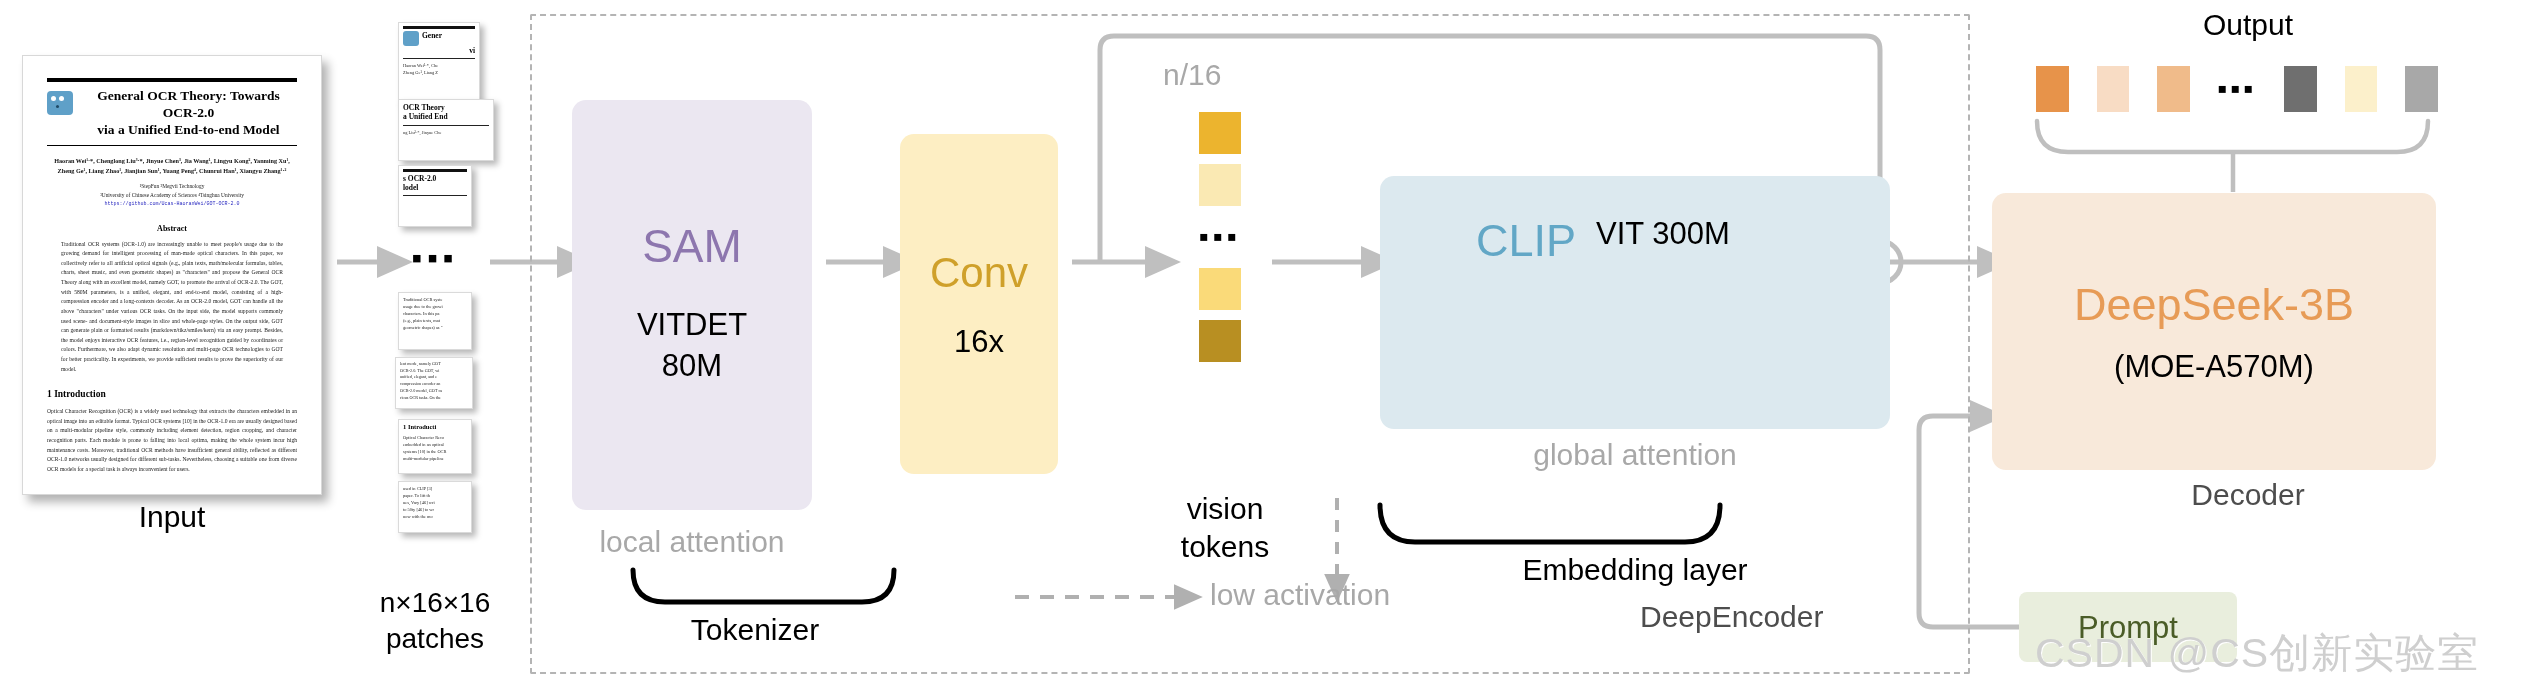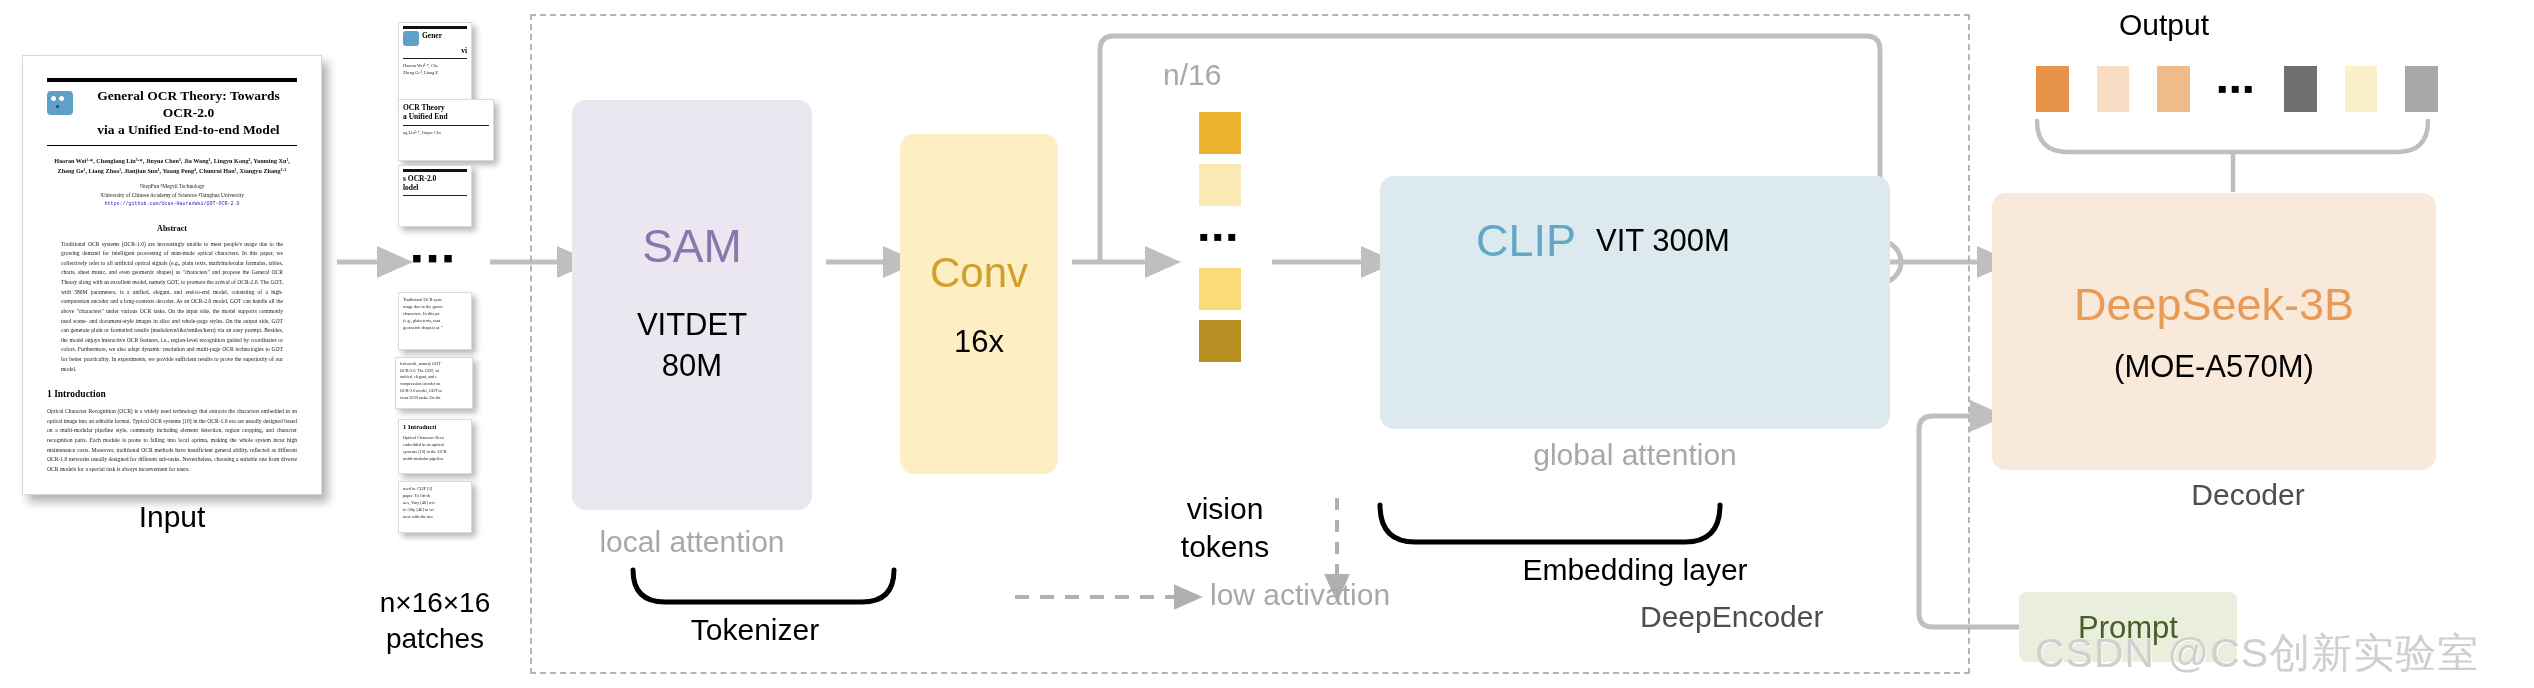--- a/index.html
+++ b/index.html
@@ -116,21 +116,21 @@
   #conv-block {
     left: 900px; top: 134px; width: 158px; height: 340px;
     background: #fdeec3;
   }
   .conv-name { font-size: 42px; color: #cfa02a; line-height:1; }
   .conv-sub  { font-size: 31px; color:#000; margin-top: 32px; line-height:1; }
   #clip-block {
     left: 1380px; top: 176px; width: 510px; height: 253px;
     background: #dce9ef; align-items: flex-start; justify-content: flex-start;
   }
-  .clip-row { display:flex; align-items:center; gap: 20px; margin: 42px 0 0 96px; }
+  .clip-row { display:flex; align-items:flex-start; gap: 20px; margin: 42px 0 0 96px; }
   .clip-name { font-size: 45px; color:#62a7c6; line-height:1; }
   .clip-sub  { font-size: 31px; color:#000; line-height:1; }
   #deepseek-block {
     left: 1992px; top: 193px; width: 444px; height: 277px;
     background: #f8e9da;
   }
   .ds-name { font-size: 45px; color:#e79b56; line-height:1; }
   .ds-sub  { font-size: 31px; color:#000; margin-top: 24px; line-height:1; }
   #prompt-block {
     left: 2019px; top: 592px; width: 218px; height: 70px;
@@ -147,21 +147,21 @@
   #cap-global  { left: 1380px; top: 438px; width: 510px; text-align:center;
                  font-size: 30px; color:#a8a8a8; }
   #cap-embed   { left: 1380px; top: 553px; width: 510px; text-align:center;
                  font-size: 30px; color:#000; }
   #cap-token   { left: 600px; top: 613px; width: 310px; text-align:center;
                  font-size: 30px; color:#000; }
   #cap-lowact  { left: 1210px; top: 578px; font-size: 30px; color:#a8a8a8; }
   #cap-decoder { left: 1992px; top: 478px; width: 512px; text-align:center;
                  font-size: 30px; color:#4d4d4d; }
   #cap-n16     { left: 1163px; top: 58px; font-size: 30px; color:#a8a8a8; }
-  #cap-output  { left: 1908px; top: 8px; width: 512px; text-align:center;
+  #cap-output  { left: 1992px; top: 8px; width: 512px; text-align:center;
                  font-size: 30px; color:#000; }
 
   
   #vtokens { left: 1185px; top: 112px; width: 70px; }
   .vtok { width: 42px; height: 42px; margin: 0 auto 10px; }
   #vtok-dots { text-align:center; font-size: 28px; font-weight:bold;
                letter-spacing: 4px; color:#000; line-height: 42px; height:42px;
                margin-bottom: 10px; }
 
   
@@ -247,21 +247,21 @@
       <div>³University of Chinese Academy of Sciences   ⁴Tsinghua University</div>
       <div class="doc-link">https://github.com/Ucas-HaoranWei/GOT-OCR-2.0</div>
     </div>
     <div class="doc-h">Abstract</div>
     <div class="doc-body">Traditional OCR systems (OCR-1.0) are increasingly unable to meet people's usage due to the growing demand for intelligent processing of man-made optical characters. In this paper, we collectively refer to all artificial optical signals (e.g., plain texts, math/molecular formulas, tables, charts, sheet music, and even geometric shapes) as "characters" and propose the General OCR Theory along with an excellent model, namely GOT, to promote the arrival of OCR-2.0. The GOT, with 580M parameters, is a unified, elegant, and end-to-end model, consisting of a high-compression encoder and a long-contexts decoder. As an OCR-2.0 model, GOT can handle all the above "characters" under various OCR tasks. On the input side, the model supports commonly used scene- and document-style images in slice and whole-page styles. On the output side, GOT can generate plain or formatted results (markdown/tikz/smiles/kern) via an easy prompt. Besides, the model enjoys interactive OCR features, i.e., region-level recognition guided by coordinates or colors. Furthermore, we also adapt dynamic resolution and multi-page OCR technologies to GOT for better practicality. In experiments, we provide sufficient results to prove the superiority of our model.</div>
     <div class="doc-sec">1   Introduction</div>
     <div class="doc-body2">Optical Character Recognition (OCR) is a widely used technology that extracts the characters embedded in an optical image into an editable format. Typical OCR systems [10] in the OCR-1.0 era are usually designed based on a multi-modular pipeline style, commonly including element detection, region cropping, and character recognition parts. Each module is prone to falling into local optima, making the whole system incur high maintenance costs. Moreover, traditional OCR methods have insufficient general ability, reflected as different OCR-1.0 networks usually designed for different sub-tasks. Nevertheless, choosing a suitable one from diverse OCR models for a special task is always inconvenient for users.</div>
   </div>
   <div class="abs" id="input-label">Input</div>
 
-  <div class="abs patch" style="left:398px; top:22px; width:74px; height:82px;">
+  <div class="abs patch" style="left:398px; top:22px; width:82px; height:82px;">
     <div class="pr"></div>
     <div style="display:flex; gap:3px; align-items:flex-start;">
       <div style="width:16px;height:15px;background:#5fa0c8;border-radius:3px;flex:0 0 16px;"></div>
       <div class="pt">Gener</div>
     </div>
     <div class="pt" style="text-align:right">vi</div>
     <div class="pl"></div>
     <div class="pb" style="white-space:pre-line">Haoran Wei¹·*, Che
 Zheng Ge¹, Liang Z</div>
   </div>

